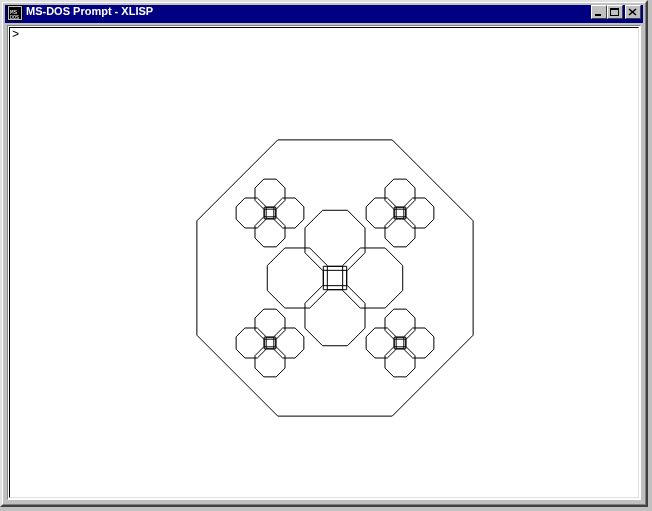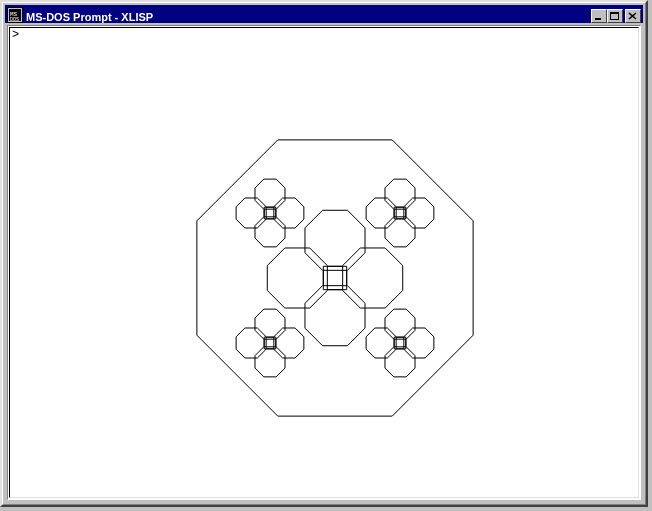--- a/index.html
+++ b/index.html
@@ -28,21 +28,21 @@
     border: 1px solid;
     border-color: #ffffff #808080 #808080 #ffffff;
   }
   .titlebar {
     position: absolute;
     left: 2px; top: 2px; right: 2px;
     height: 18px;
     background: #000080;
     color: #ffffff;
     display: flex;
-    align-items: flex-end;
+    align-items: flex-start;
     padding: 0 2px;
   }
   .titlebar .sys-icon {
     width: 16px; height: 16px;
     margin-right: 3px;
     display: inline-flex;
     align-items: center;
     justify-content: center;
   }
   .titlebar .title-text {

